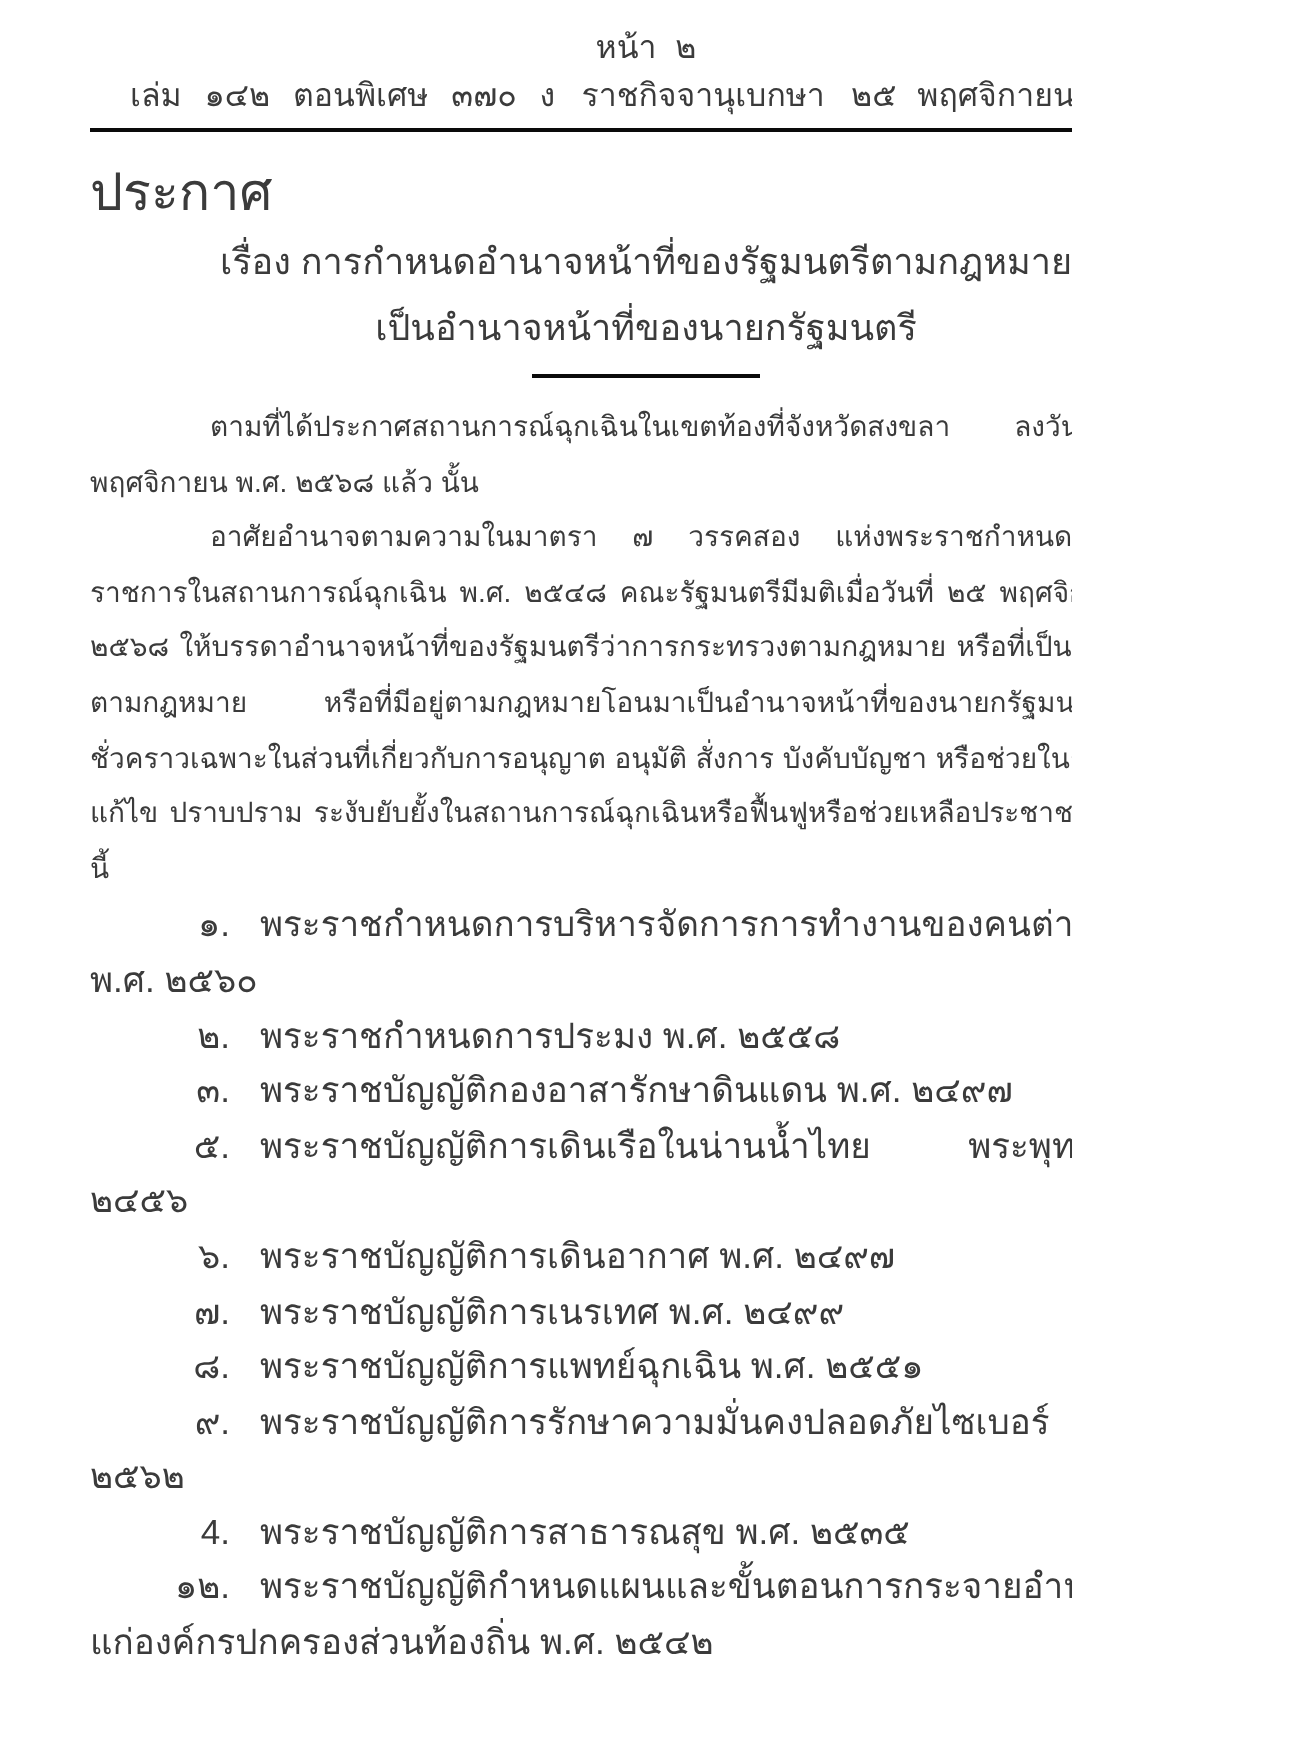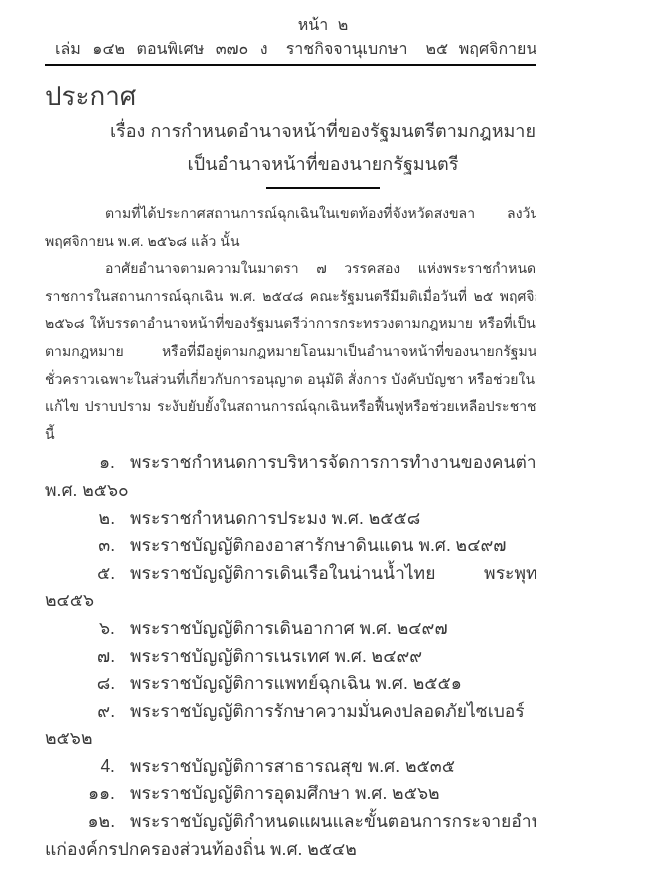--- a/index.html
+++ b/index.html
@@ -27,21 +27,21 @@
   }
   .masthead {
     display:flex;
     justify-content:space-between;
     align-items:baseline;
     font-size:16px;
     line-height:22px;
     margin-top:2px;
     padding:0 8px 0 10px;
   }
-  .masthead .left  { word-spacing:7px; }
+  .masthead .left  { word-spacing:7px;margin-left:10px; }
   .masthead .right { word-spacing:6px; }
   .head-rule {
     border:0;
     border-top:2.5px solid #0a0a0a;
     margin-top:4px;
   }
   .title {
     text-align:left;
     font-size:26px;
     line-height:32px;
@@ -119,20 +119,19 @@
   <div class="li"><span class="num">๖.</span><span>พระราชบัญญัติการเดินอากาศ พ.ศ. ๒๔๙๗</span></div>
 
   <div class="li"><span class="num">๗.</span><span>พระราชบัญญัติการเนรเทศ พ.ศ. ๒๔๙๙</span></div>
 
   <div class="li"><span class="num">๘.</span><span>พระราชบัญญัติการแพทย์ฉุกเฉิน พ.ศ. ๒๕๕๑</span></div>
 
   <div class="li"><span class="num">๙.</span><span>พระราชบัญญัติการรักษาความมั่นคงปลอดภัยไซเบอร์ พ.ศ. ๒๕๖๒</span></div>
 
   <div class="li"><span class="num">4.</span><span>พระราชบัญญัติการสาธารณสุข พ.ศ. ๒๕๓๕</span></div>
 
-  <div class="li"><span class="num">๑๑.</span><span>พระราชบัญญัติการอุดมศึกษา พ.ศ. ๒๕๖๒</span></div>
 
   <div class="li"><span class="num">๑๒.</span><span>พระราชบัญญัติกำหนดแผนและขั้นตอนการกระจายอำนาจให้แก่องค์กรปกครองส่วนท้องถิ่น พ.ศ. ๒๕๔๒</span></div>
 
 </div>
 
   </div>
 </div>
 
 </body></html>

